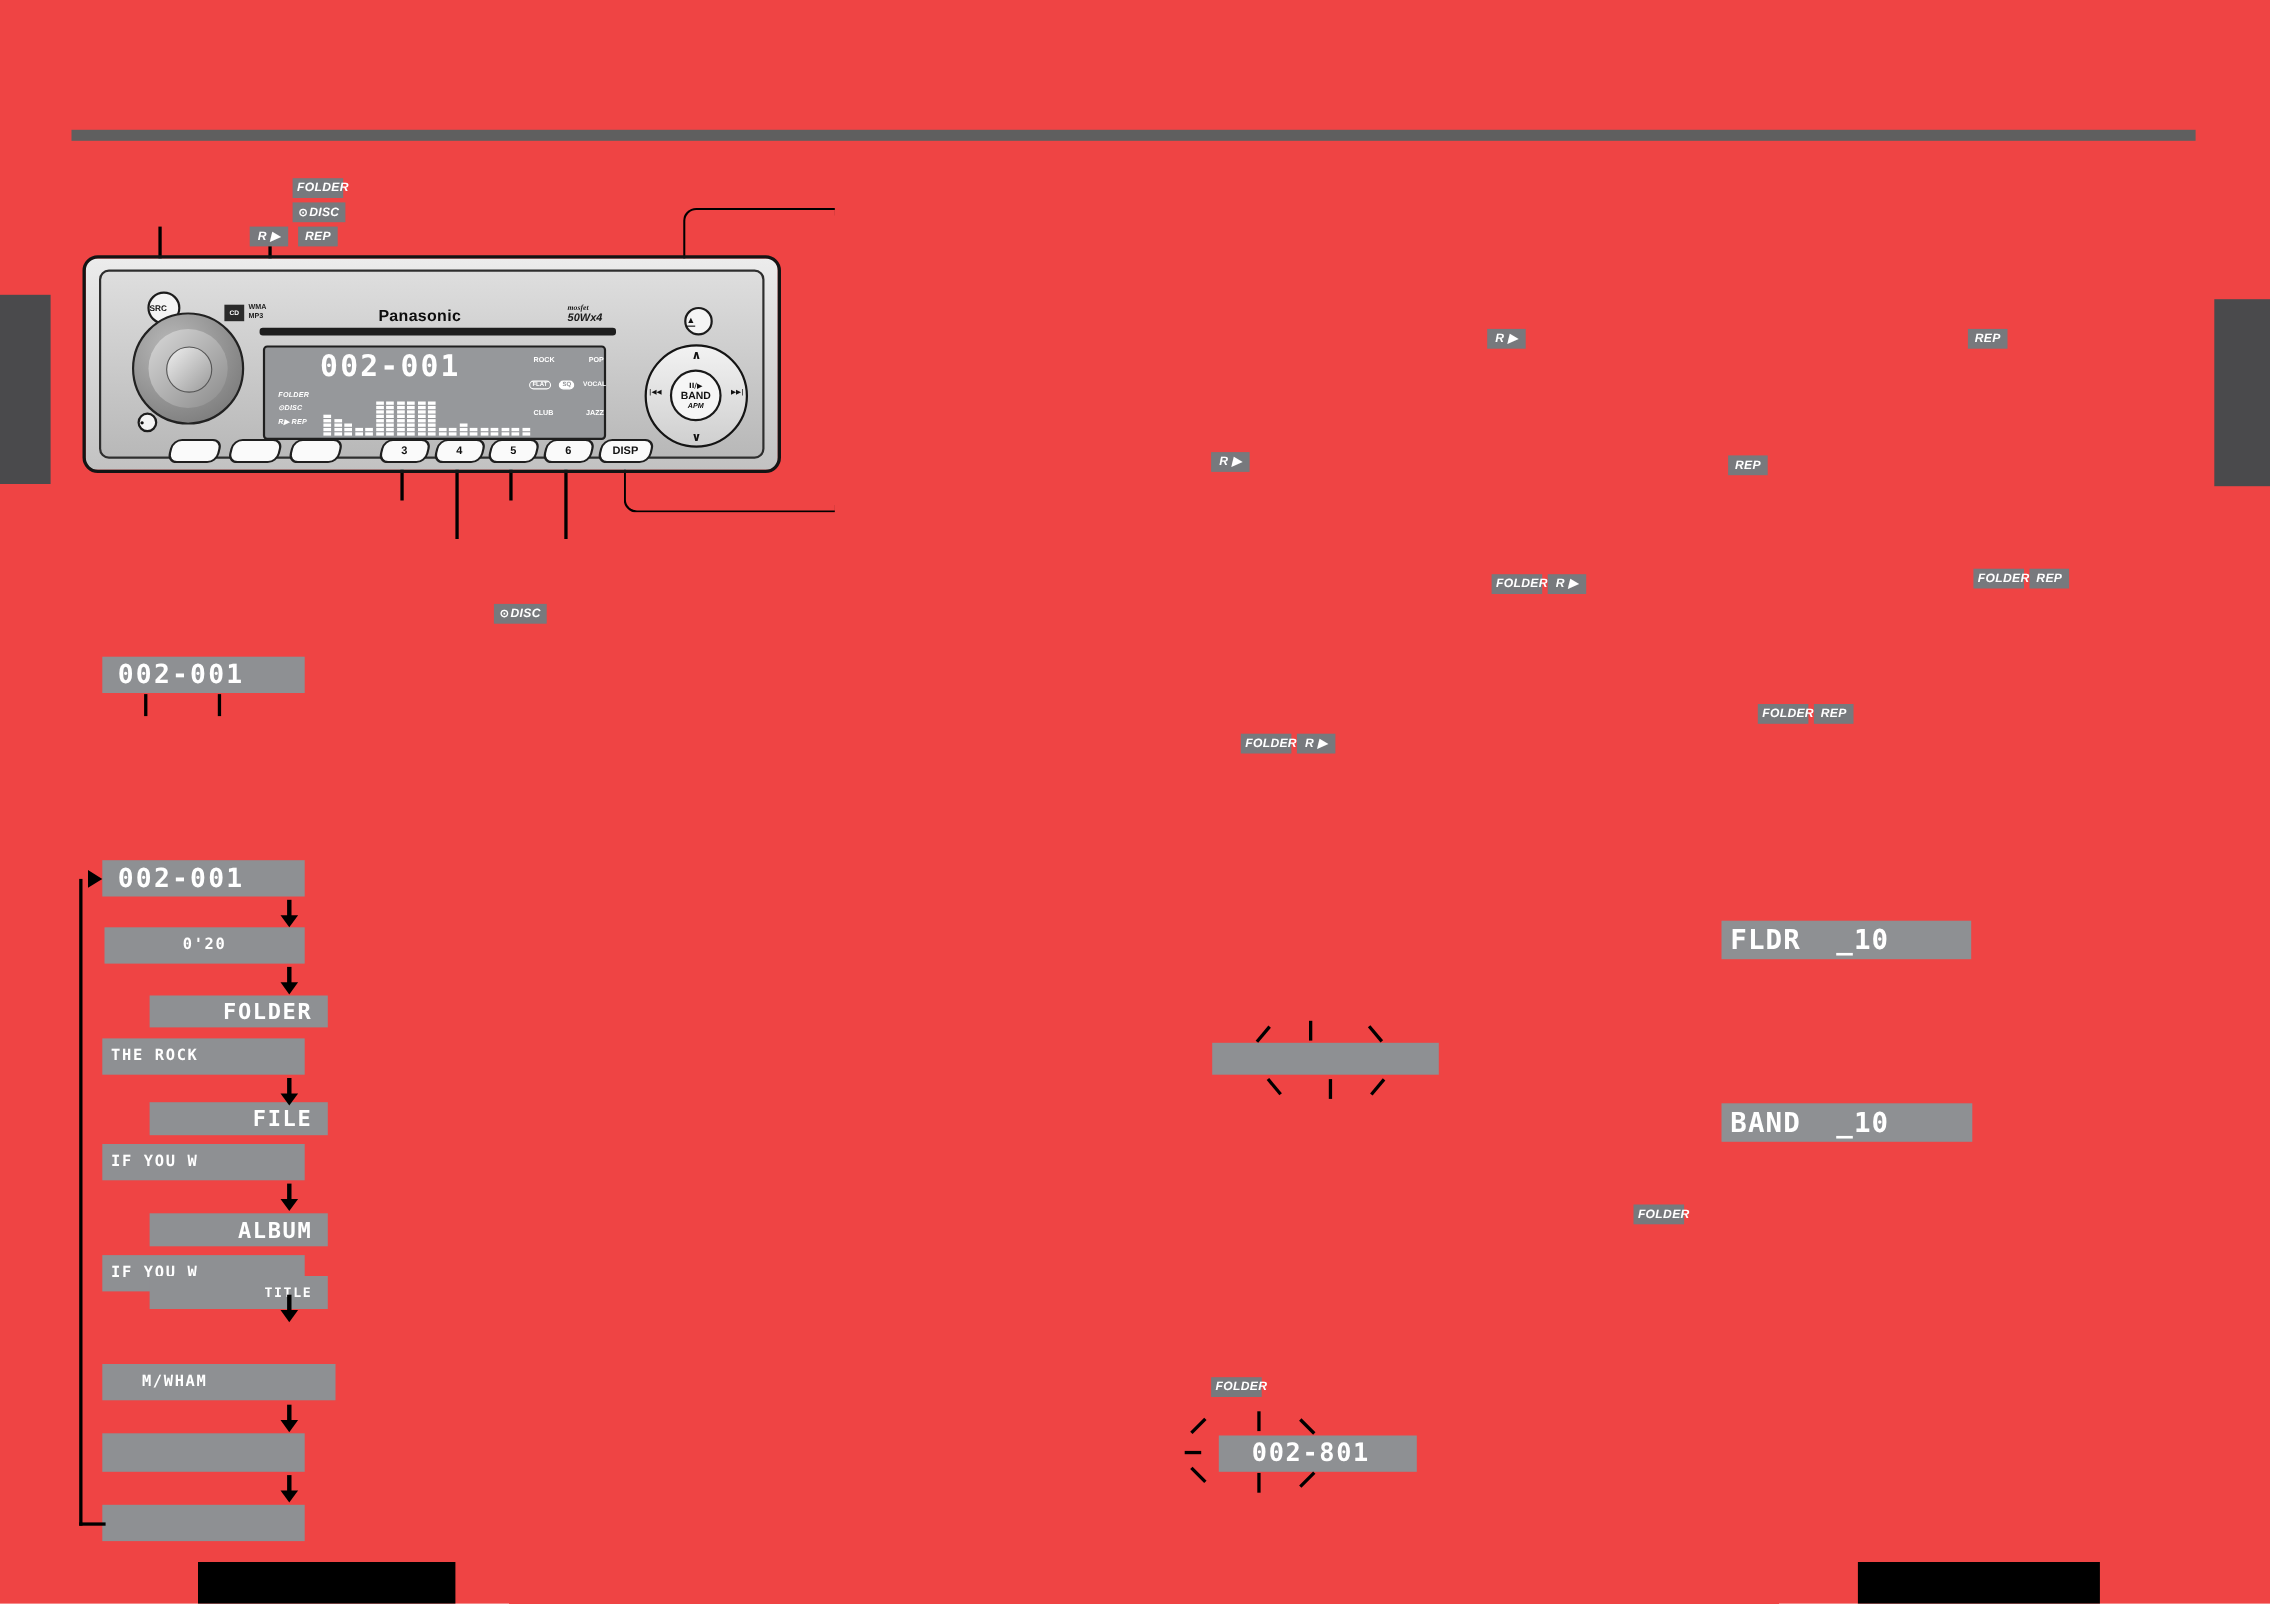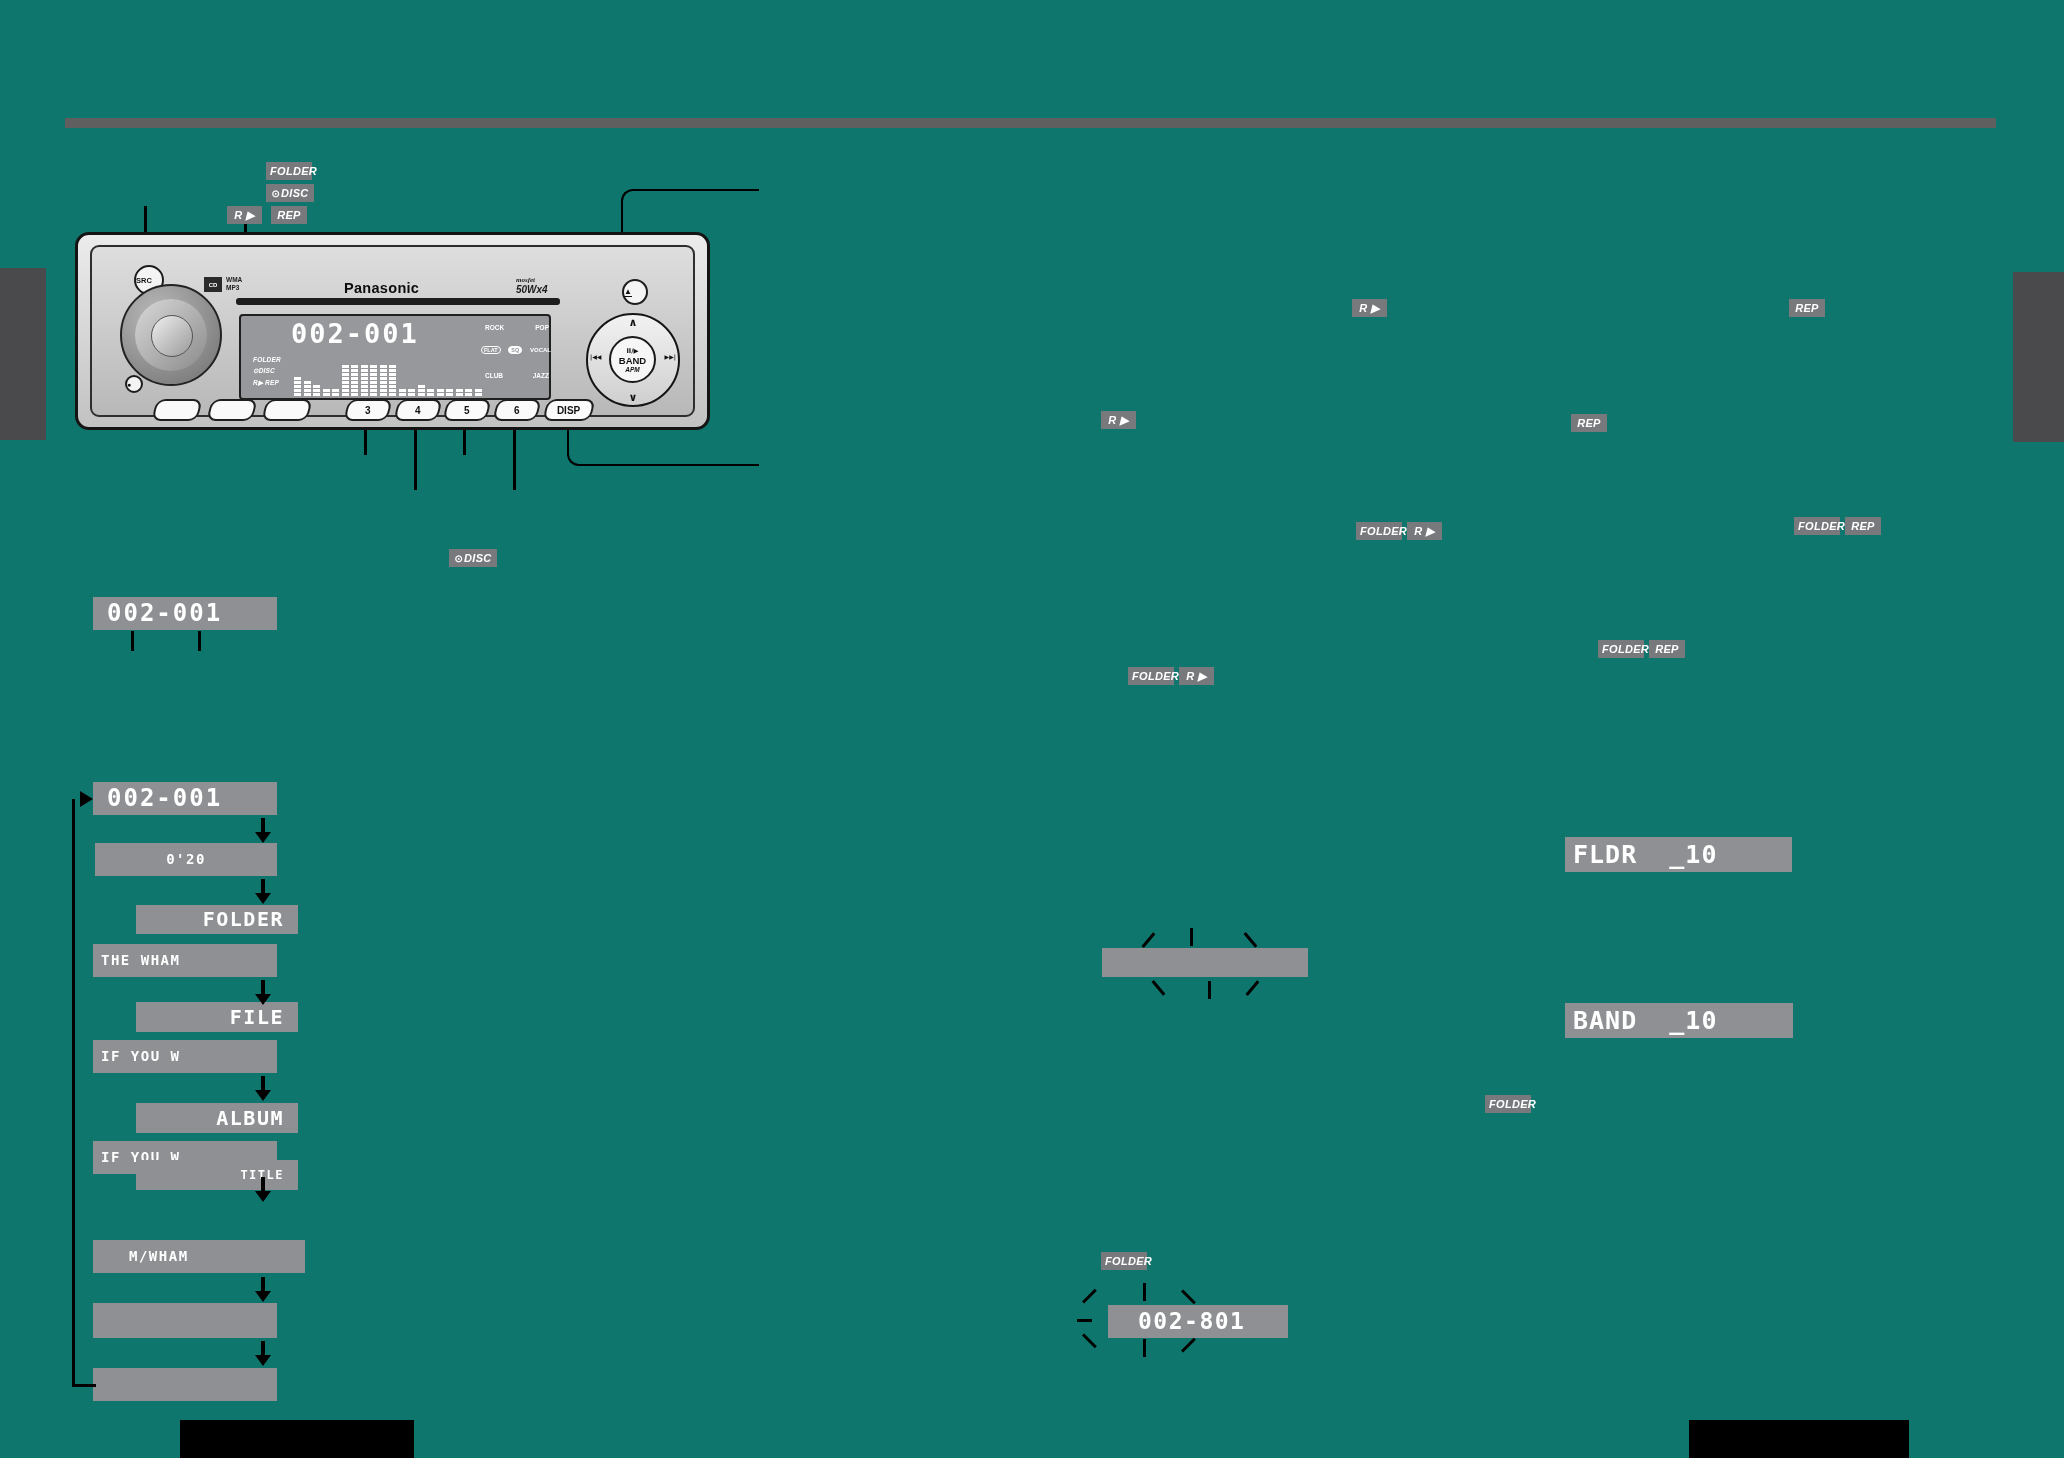--- a/index.html
+++ b/index.html
@@ -1,16 +1,16 @@
 <!DOCTYPE html>
 <html><head>
 <meta charset="utf-8">
 <style>
   html,body{margin:0;padding:0;background:#fff;}
-  #page{position:relative;width:2064px;height:1458px;background:#0f766e;overflow:hidden;
+  #page{position:relative;width:2064px;height:1458px;background:#ef4444;overflow:hidden;
         font-family:"Liberation Sans", sans-serif;}
   .abs{position:absolute;}
   
   .badge{position:absolute;background:#77797d;color:#fff;font:italic bold 11px "Liberation Sans",sans-serif;
          height:18px;line-height:18px;text-align:center;letter-spacing:.3px;padding:0 4px;box-sizing:border-box;}
   .badge .ic{font-style:normal;font-size:10px;margin-right:1px;}
   
   .lcd{position:absolute;background:#8e9093;color:#fff;font-family:"DejaVu Sans Mono",monospace;
        font-weight:bold;overflow:hidden;white-space:pre;}
   .lcd.small{height:33px;line-height:33px;font-size:14px;letter-spacing:1.5px;}
@@ -302,21 +302,21 @@
   <div class="badge" style="left:449px;top:549px;width:48px;">
     <span class="ic">⊙</span><span>DISC</span></div>
 
   <div class="lcd small ind" style="left:93px;top:597px;width:184px;font-size:24px;letter-spacing:2px;">002-001</div>
   <div class="vline" style="left:131px;top:631px;height:20px;"></div>
   <div class="vline" style="left:198px;top:631px;height:20px;"></div>
 
   <div class="lcd small ind" style="left:93px;top:782px;width:184px;font-size:24px;letter-spacing:2px;">002-001</div>
   <div class="lcd small tac" style="left:95px;top:843px;width:182px;">0'20</div>
   <div class="lcd small tar" style="left:136px;top:905px;width:148px;height:29px;line-height:29px;font-size:20px;">FOLDER</div>
-  <div class="lcd small tal" style="left:93px;top:944px;width:184px;">THE WHAM</div>
+  <div class="lcd small tal" style="left:93px;top:944px;width:184px;">THE ROCK</div>
   <div class="lcd small tar" style="left:136px;top:1002px;width:148px;height:30px;line-height:30px;font-size:20px;">FILE</div>
   <div class="lcd small tal" style="left:93px;top:1040px;width:184px;">IF YOU W</div>
   <div class="lcd small tar" style="left:136px;top:1103px;width:148px;height:30px;line-height:30px;font-size:20px;">ALBUM</div>
   <div class="lcd small tal" style="left:93px;top:1141px;width:184px;">IF YOU W</div>
   <div class="lcd small tar" style="left:136px;top:1160px;width:148px;height:30px;line-height:30px;font-size:12px;">TITLE</div>
   <div class="lcd small tal" style="left:93px;top:1240px;width:184px;padding-left:28px;">M/WHAM</div>
   <div class="lcd small" style="left:93px;top:1303px;width:184px;height:35px;line-height:35px;padding:0 16px 0 12px;box-sizing:border-box;">
     
     
   </div>

